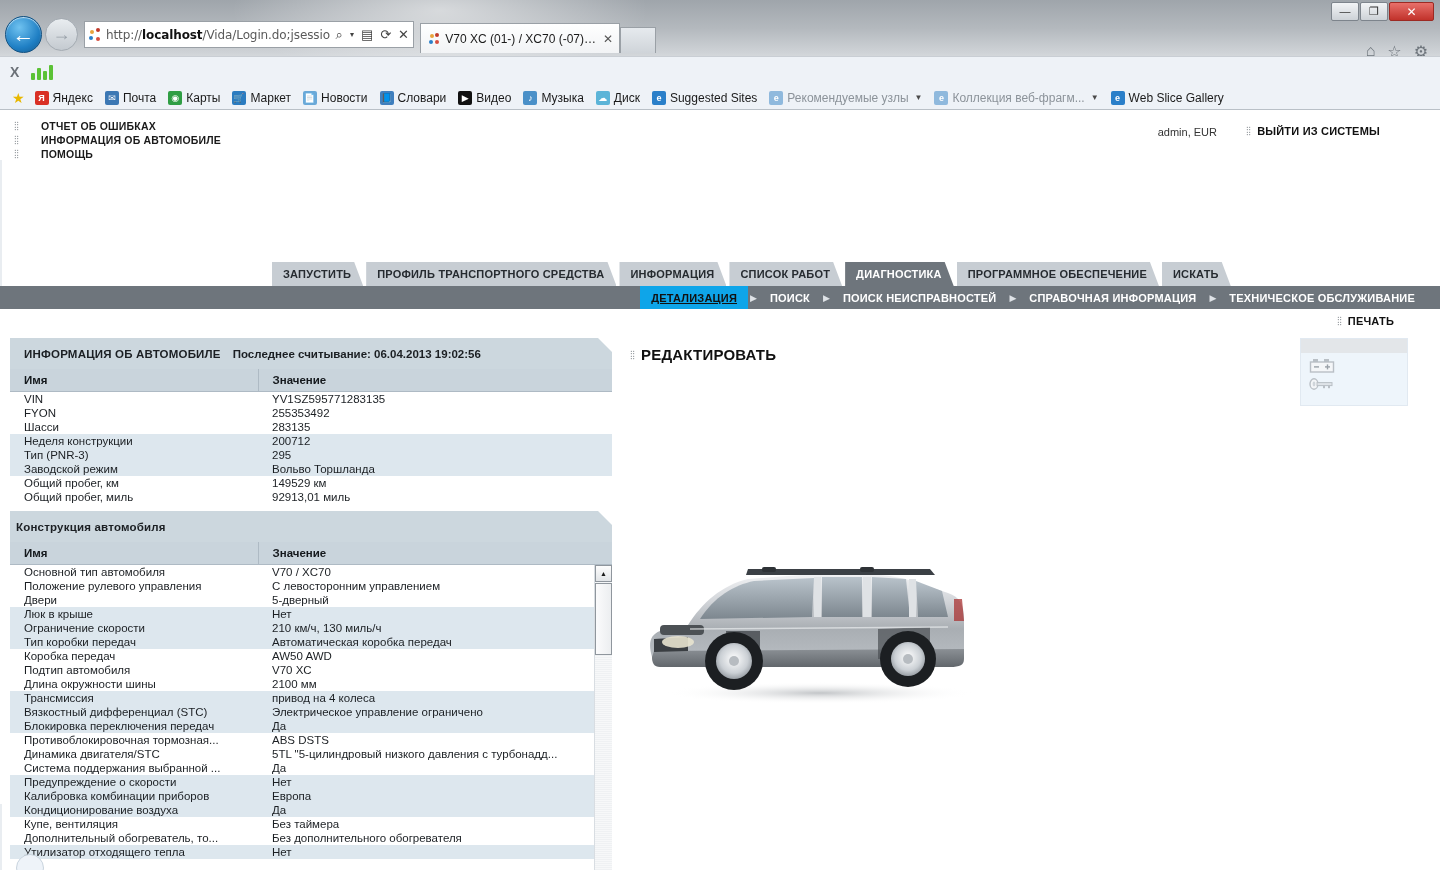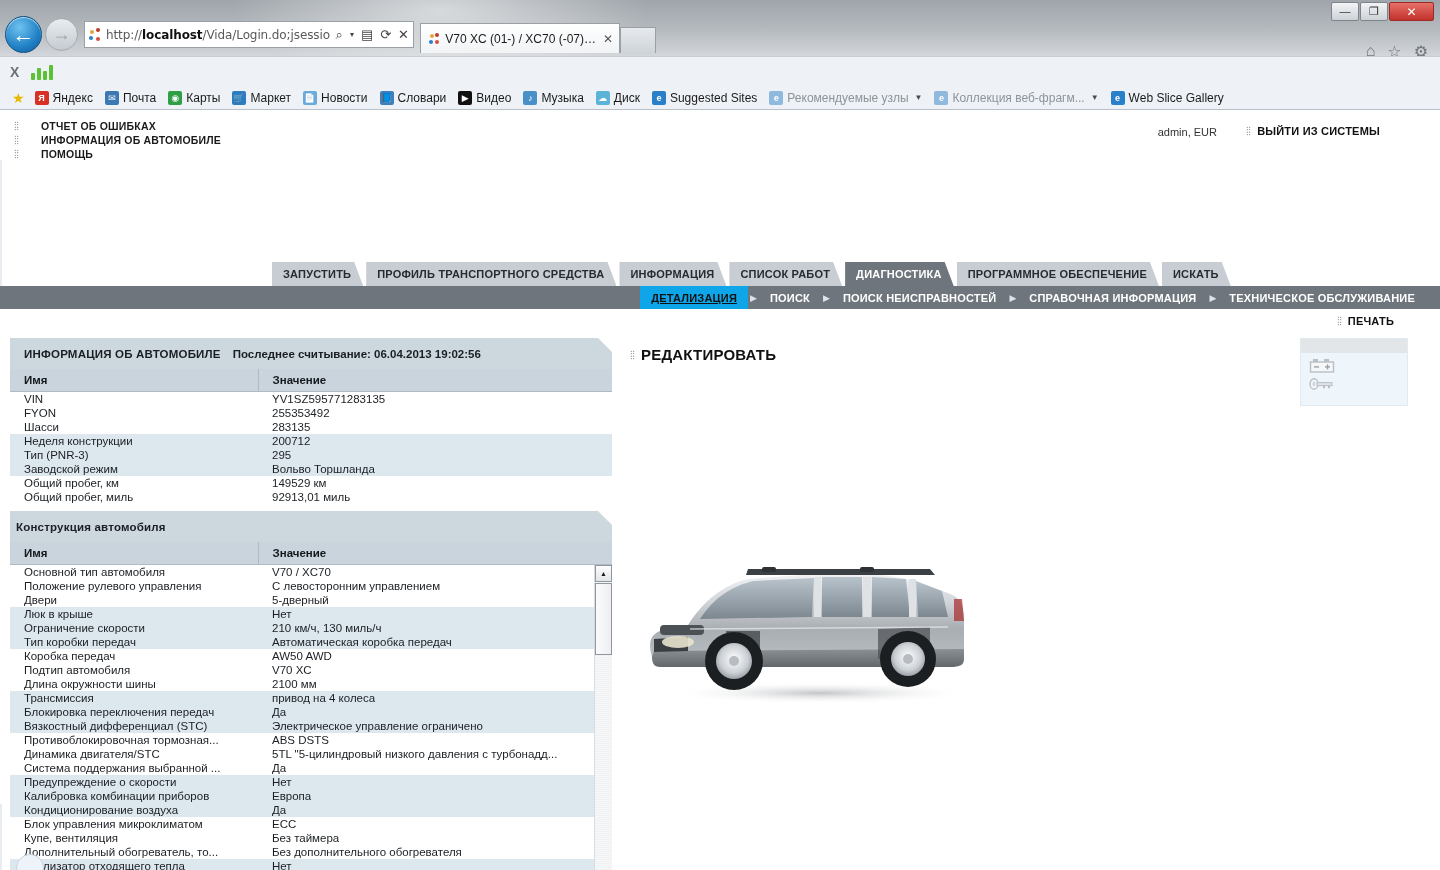--- a/index.html
+++ b/index.html
@@ -537,27 +537,27 @@
               </tr>
               <tr>
                 <td class="col-name">Длина окружности шины</td>
                 <td>2100 мм</td>
               </tr>
               <tr class="g">
                 <td class="col-name">Трансмиссия</td>
                 <td>привод на 4 колеса</td>
               </tr>
               <tr class="g">
+                <td class="col-name">Вязкостный дифференциал (STC)</td>
+                <td>Электрическое управление ограничено</td>
+              </tr>
+              <tr class="g">
                 <td class="col-name">Блокировка переключения передач</td>
                 <td>Да</td>
               </tr>
-              <tr class="g">
-                <td class="col-name">Вязкостный дифференциал (STC)</td>
-                <td>Электрическое управление ограничено</td>
-              </tr>
               <tr>
                 <td class="col-name">Противоблокировочная тормозная...</td>
                 <td>ABS DSTS</td>
               </tr>
               <tr>
                 <td class="col-name">Динамика двигателя/STC</td>
                 <td>5TL  "5-цилиндровый низкого давления с турбонадд...</td>
               </tr>
               <tr>
                 <td class="col-name">Система поддержания выбранной ...</td>
@@ -567,24 +567,20 @@
                 <td class="col-name">Предупреждение о скорости</td>
                 <td>Нет</td>
               </tr>
               <tr class="g">
                 <td class="col-name">Калибровка комбинации приборов</td>
                 <td>Европа</td>
               </tr>
               <tr class="g">
                 <td class="col-name">Кондиционирование воздуха</td>
                 <td>Да</td>
-              </tr>
-              <tr>
-                <td class="col-name">Блок управления микроклиматом</td>
-                <td>ECC</td>
               </tr>
               <tr>
                 <td class="col-name">Купе, вентиляция</td>
                 <td>Без таймера</td>
               </tr>
               <tr>
                 <td class="col-name">Дополнительный обогреватель, то...</td>
                 <td>Без дополнительного обогревателя</td>
               </tr>
               <tr class="g">

